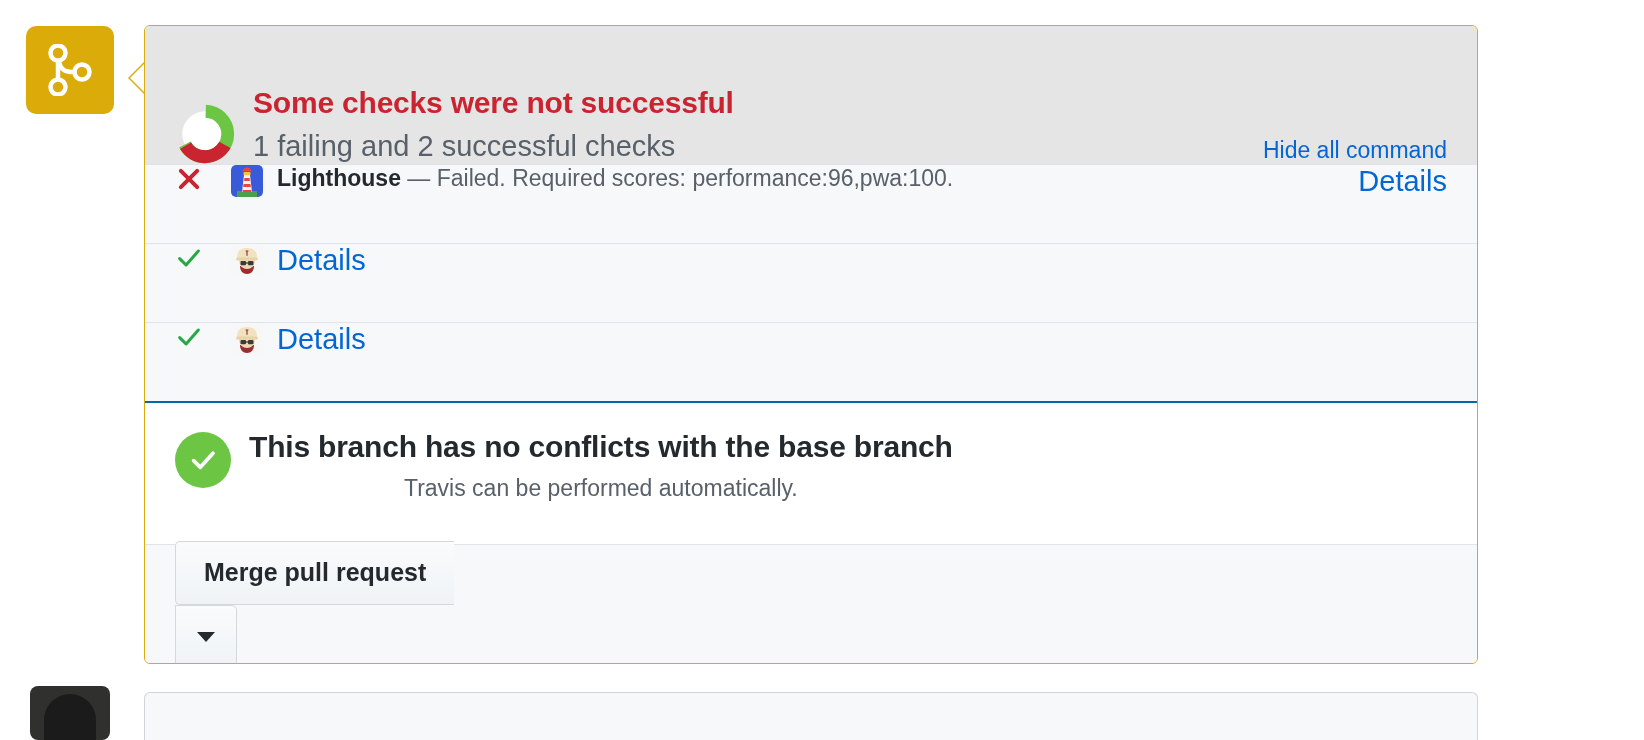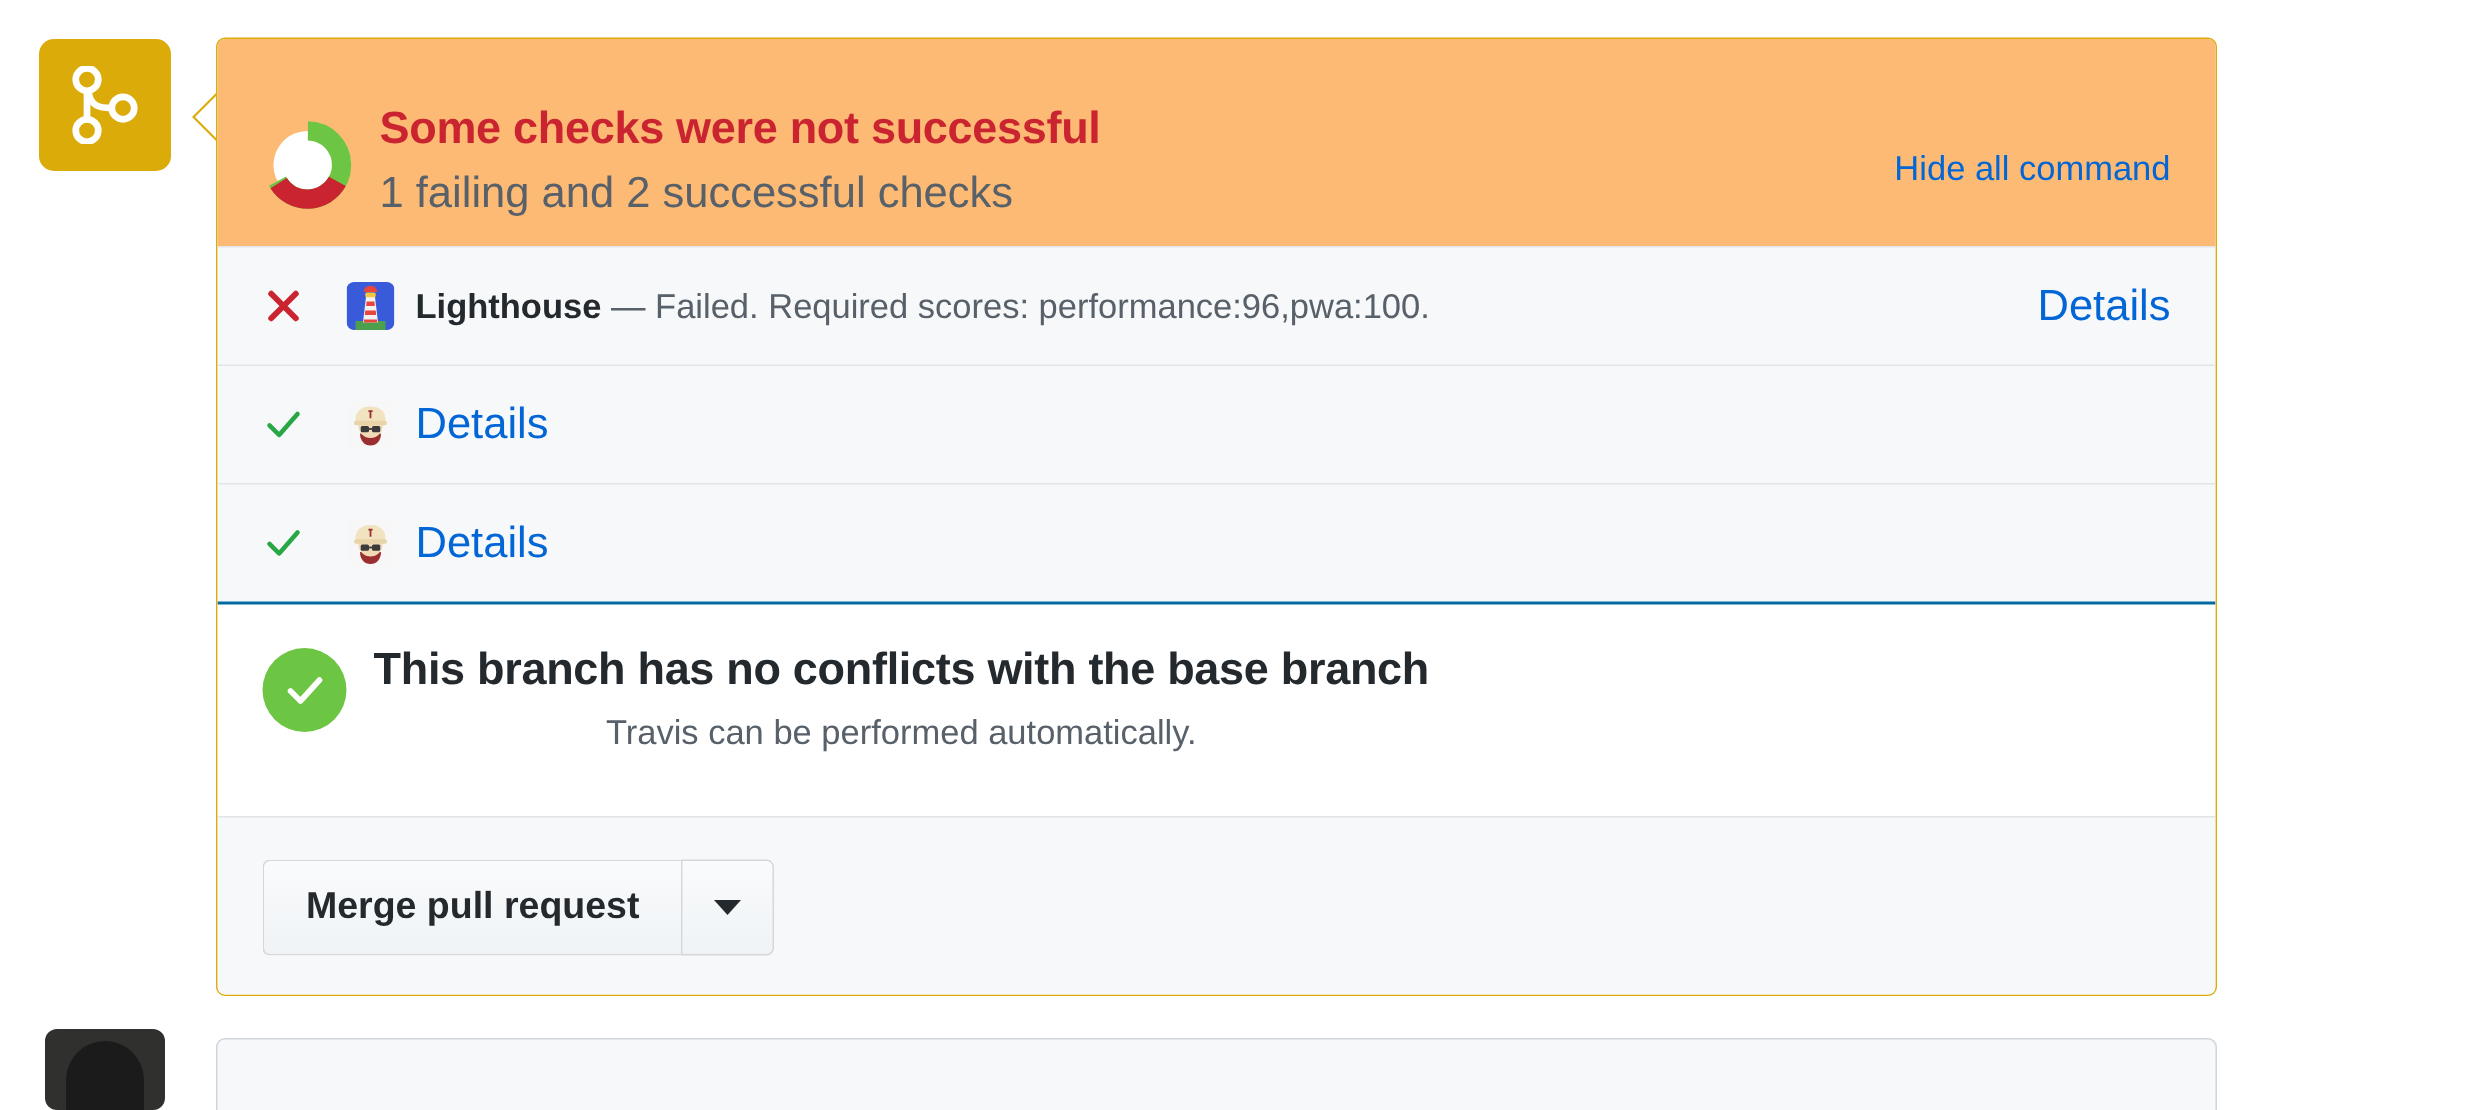--- a/index.html
+++ b/index.html
@@ -44,43 +44,43 @@
     width: 0; height: 0;
     border-top: 16px solid transparent;
     border-bottom: 16px solid transparent;
     border-right: 16px solid #ffffff;
   }
 
   
   .mb-header {
     position: relative;
     height: 138px;
-    background: #fdba74;
+    background: #e5e5e5;
     padding: 26px 30px 0 30px;
     display: flex;
-    align-items: center;
+    align-items: flex-end;
   }
   .donut { width: 60px; height: 60px; flex: 0 0 60px; margin-top: 4px; }
   .header-text { margin-left: 18px; flex: 1 1 auto; }
   .header-title {
     font-size: 30px; font-weight: bold; color: #cb2431;
     line-height: 1.15; letter-spacing: -0.2px;
   }
   .header-sub {
     font-size: 29px; color: #586069; margin-top: 9px; line-height: 1.2;
   }
   .hide-all-checks {
     font-size: 23px; color: #0366d6; white-space: nowrap;
     margin-top: 8px; cursor: pointer;
   }
 
   
   .checks { background: #f6f8fa; }
   .check-row {
-    display: flex; align-items: center;
+    display: flex; align-items: flex-start;
     height: 79px;
     padding: 0 30px 0 30px;
     border-top: 1px solid #e1e4e8;
   }
   .check-status { width: 56px; flex: 0 0 56px; display:flex; align-items:center; justify-content:flex-start; }
   .status-x { width: 28px; height: 28px; }
   .status-check { width: 28px; height: 28px; }
   .avatar-icon {
     width: 32px; height: 32px; flex: 0 0 32px;
     border-radius: 4px; overflow: hidden;
@@ -125,21 +125,21 @@
   .conflicts-sub { font-size: 23px; color: #586069; margin-top: 10px; }
 
   
   .merge-actions {
     display: flex; align-items: center;
     background: #f6f8fa;
     border-top: 1px solid #e1e4e8;
     height: 120px;
     padding: 0 30px;
   }
-  .btn-group { display: flex; align-items: stretch; }
+  .btn-group { display: flex; align-items: stretch; flex-direction: column; }
   .btn-merge {
     background: linear-gradient(#fafbfc, #eff3f6);
     border: 1px solid #d5d8da;
     border-right: none;
     border-radius: 5px 0 0 5px;
     font-size: 25px; font-weight: bold; color: #24292e;
     padding: 0 28px;
     height: 64px;
     display: flex; align-items: center;
     cursor: pointer;

